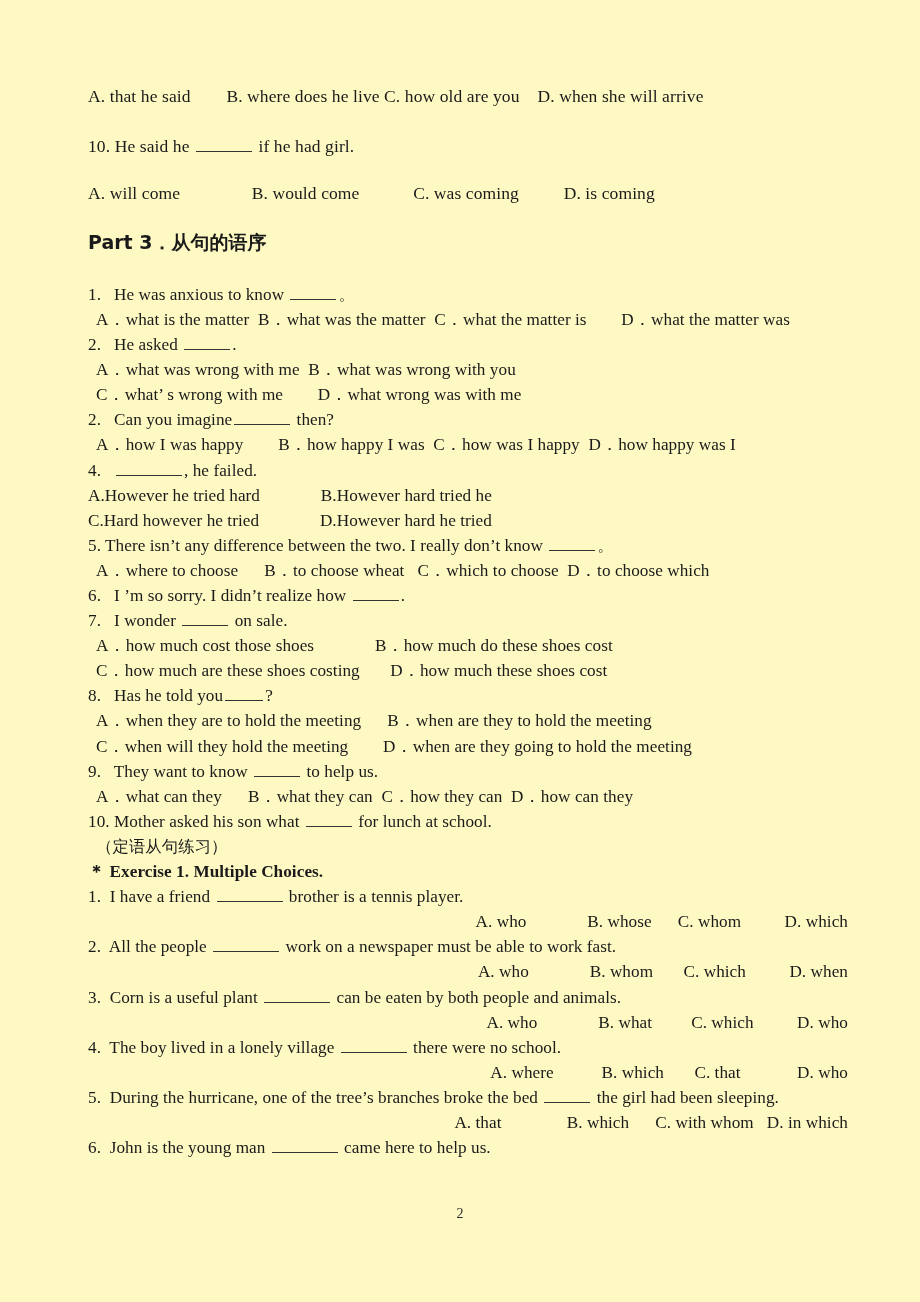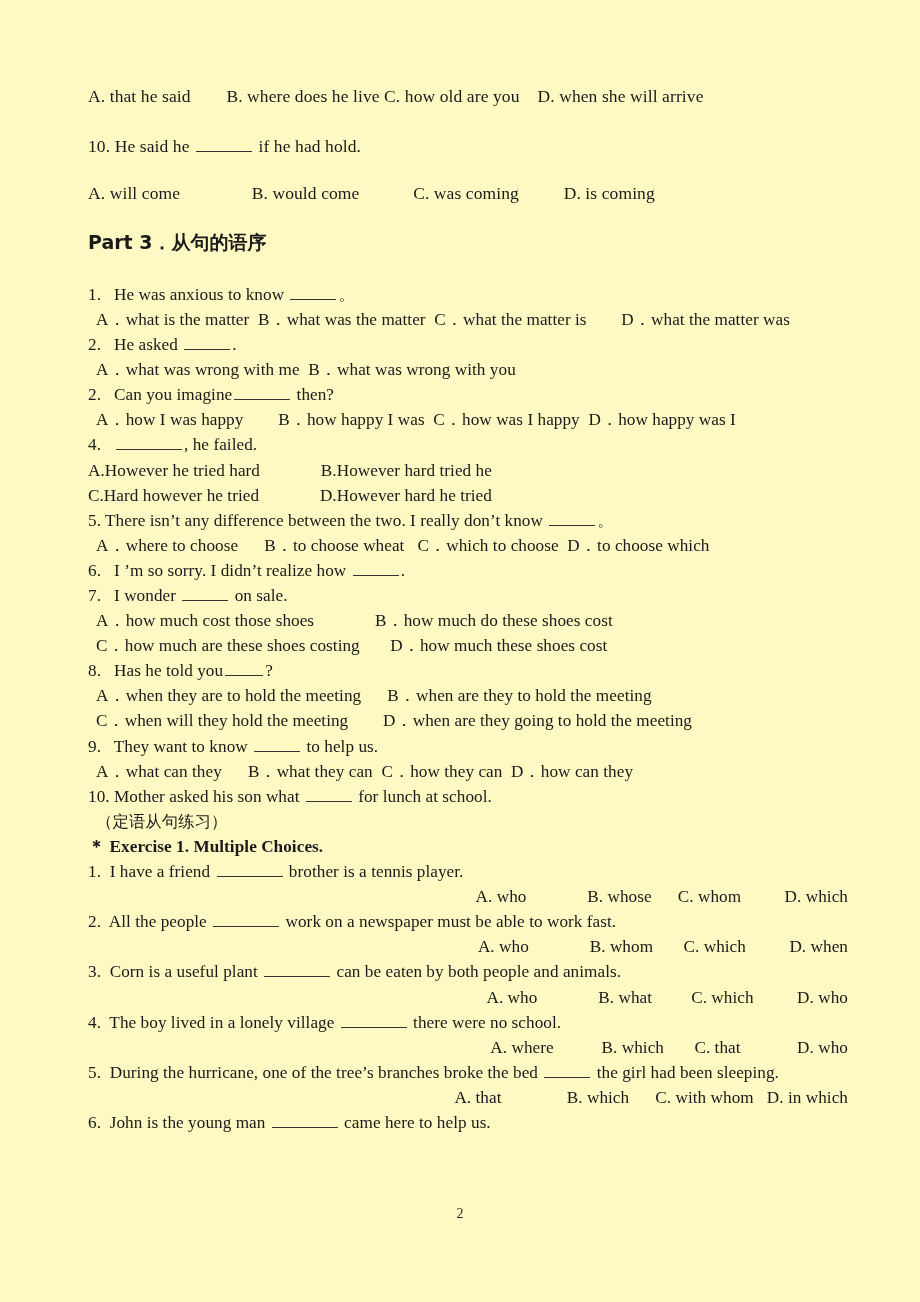--- a/index.html
+++ b/index.html
@@ -93,31 +93,32 @@
   }
 </style>
 </head>
 <body>
 
 <div class="page">
   <div class="content">
 
     <div class="loose-line">A. that he said        B. where does he live C. how old are you    D. when she will arrive</div>
 
-    <div class="loose-line"><span>10. He said he </span><span class="blank b-lg"></span><span> if he had hold.</span></div>
+    <div class="loose-line"><span>10. He said he </span><span class="blank b-lg"></span><span> if he had girl.</span></div>
 
     <div class="loose-line">A. will come                B. would come            C. was coming          D. is coming</div>
 
     <div class="part-heading cn-bold">Part 3．从句的语序</div>
 
     <div class="line"><span>1.   He was anxious to know </span><span class="blank b-md"></span><span class="cn">。</span></div>
     <div class="line indent1">A．what is the matter  B．what was the matter  C．what the matter is        D．what the matter was</div>
 
     <div class="line"><span>2.   He asked </span><span class="blank b-md"></span><span>.</span></div>
     <div class="line indent1">A．what was wrong with me  B．what was wrong with you</div>
+    <div class="line indent1">C．what’ s wrong with me        D．what wrong was with me</div>
 
     <div class="line"><span>2.   Can you imagine</span><span class="blank b-lg"></span><span> then?</span></div>
     <div class="line indent1">A．how I was happy        B．how happy I was  C．how was I happy  D．how happy was I</div>
 
     <div class="line"><span>4.   </span><span class="blank b-xl"></span><span>, he failed.</span></div>
     <div class="line">A.However he tried hard              B.However hard tried he</div>
     <div class="line">C.Hard however he tried              D.However hard he tried</div>
 
     <div class="line"><span>5. There isn’t any difference between the two. I really don’t know </span><span class="blank b-md"></span><span class="cn">。</span></div>
     <div class="line indent1">A．where to choose      B．to choose wheat   C．which to choose  D．to choose which</div>

